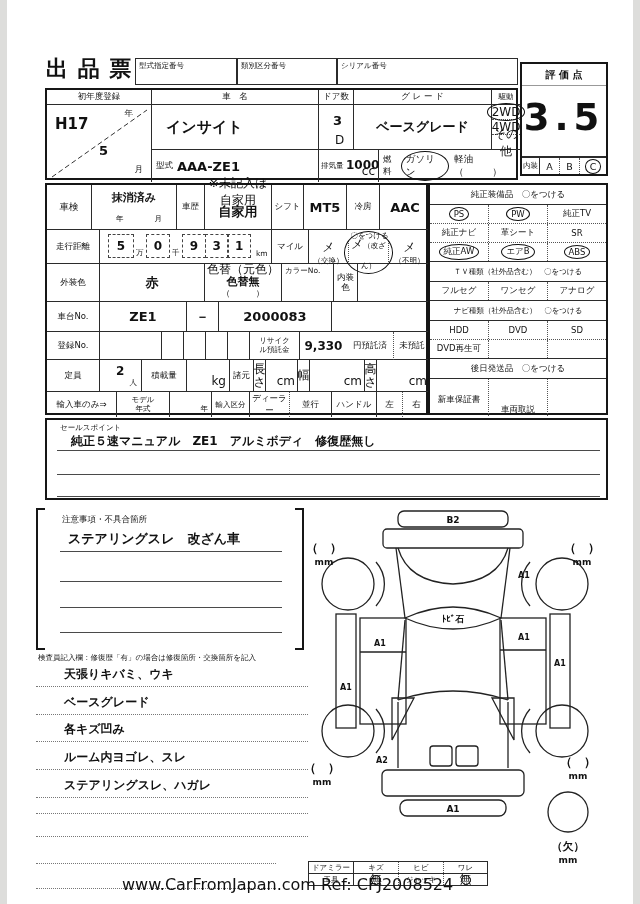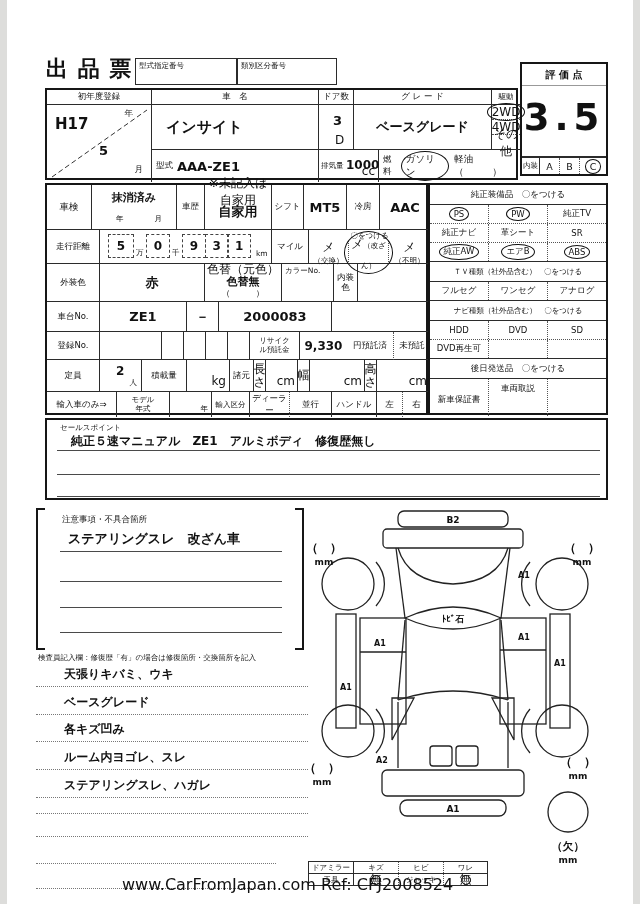--- a/index.html
+++ b/index.html
@@ -39,20 +39,23 @@
   <div class="a edge" style="left:633px;top:0;width:7px;height:904px"></div>
 
   <div class="a bold" style="left:46px;top:54px;width:100px;height:32px;font-size:22px;letter-spacing:1px">出 品 票</div>
 
   <div class="a b1" style="left:237px;top:58px;width:100px;height:27px">
     <span class="a f7 lbl" style="left:3px;top:2px">類別区分番号</span>
   </div>
   <div class="a b1" style="left:135px;top:58px;width:102px;height:27px">
     <span class="a f7 lbl" style="left:3px;top:2px">型式指定番号</span>
   </div>
+  <div class="a b1" style="left:337px;top:58px;width:181px;height:27px">
+    <span class="a f7 lbl" style="left:3px;top:2px">シリアル番号</span>
+  </div>
 
   <div class="a bx" style="left:520px;top:62px;width:88px;height:114px">
     <div class="fx f10 bold" style="height:22px;border-bottom:1px solid #999">評 価 点</div>
     <div class="fx bold" style="height:62px;font-size:37px;letter-spacing:5px">3.5</div>
     <div class="a fx bt" style="left:0;bottom:0;width:100%;height:18px;border-top-width:2px">
       <div class="fx br stack f7" style="width:18px;height:100%">内装</div>
       <div class="fx brd f9" style="width:20px;height:100%">A</div>
       <div class="fx brd f9" style="width:20px;height:100%">B</div>
       <div class="fx f9" style="width:26px;height:100%">
           <span class="circ">C</span>
@@ -308,21 +311,21 @@
           <span>DVD再生可</span>
         </div>
       <div class="fx f8 brd" style="width:59px"></div>
       <div class="fx f8" style="width:58px"></div>
     </div>
     <div class="fx f8 bb" style="height:20px">後日発送品　〇をつける</div>
     <div style="display:flex;height:37px">
       <div class="fx f8 brd" style="width:59px;align-items:center;padding-top:4px">
           <span>新車保証書</span>
         </div>
-      <div class="fx f8 brd" style="width:59px;align-items:flex-start;padding-top:4px">
+      <div class="fx f8 brd" style="width:59px;align-items:flex-end;padding-top:4px">
           <span>車両取説</span>
         </div>
       <div class="fx f8" style="width:58px"></div>
     </div>
   </div>
 
   <div class="a bx" style="left:45px;top:418px;width:563px;height:82px">
     <span class="a f7" style="left:13px;top:3px">セールスポイント</span>
     <span class="a bold f12" style="left:24px;top:13px">純正５速マニュアル　ZE1　アルミボディ　修復歴無し</span>
     <div class="a uline" style="left:10px;top:30px;width:543px"></div>

